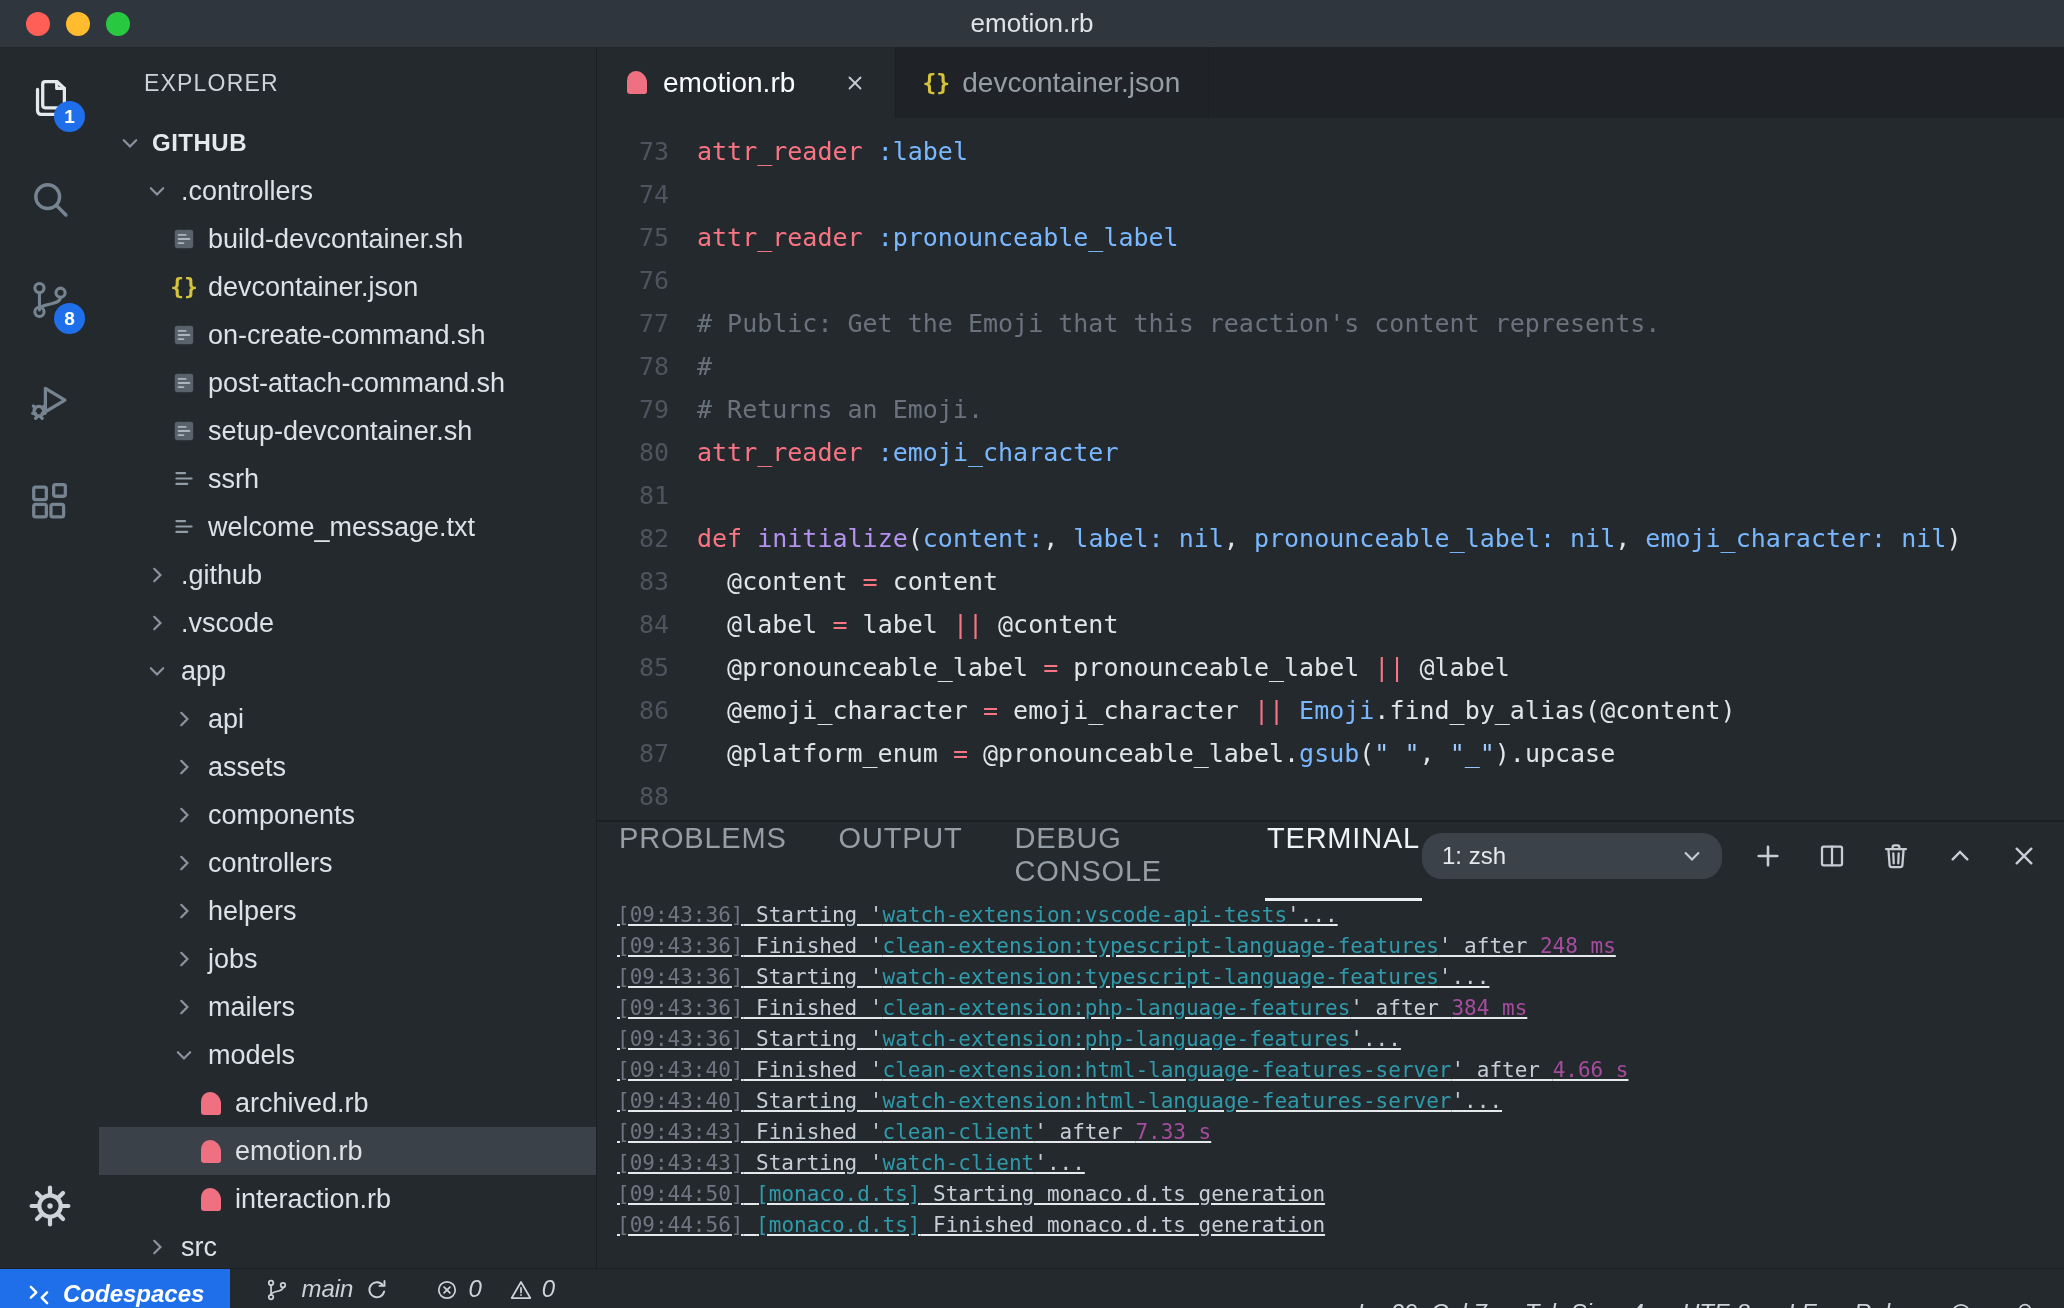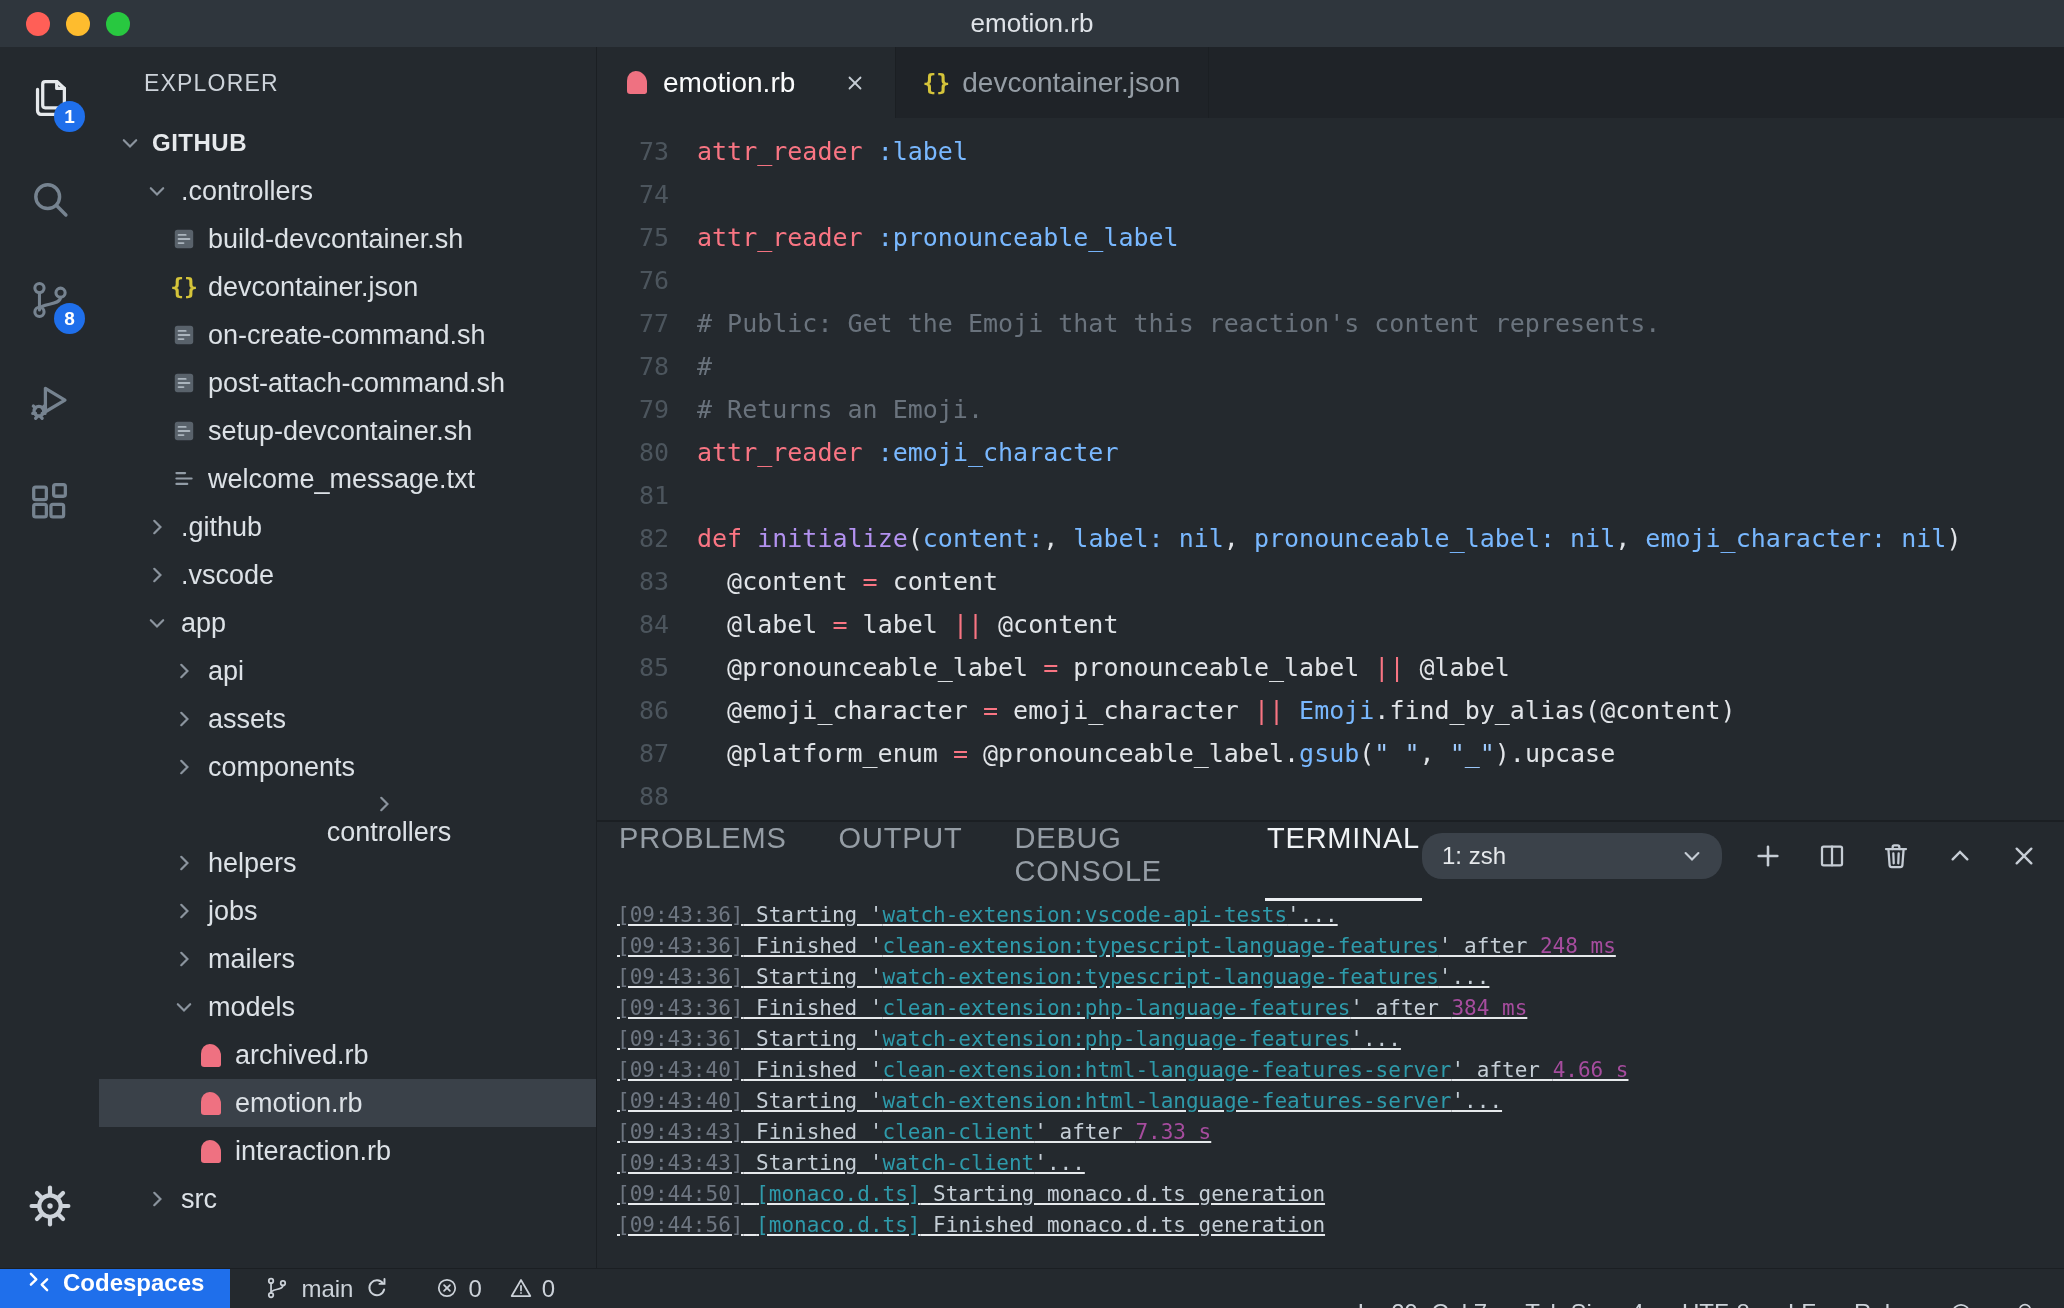--- a/index.html
+++ b/index.html
@@ -103,21 +103,21 @@
   .term-line { height: 31px; line-height: 31px; white-space: pre; text-decoration: underline; }
   .term-ts   { color: var(--t-ts,  #6e7681); }
   .term-pln  { color: var(--t-pln, #c5ced6); }
   .term-task { color: var(--t-task, #2e9aaa); }
   .term-dur  { color: var(--t-dur, #a64c9e); }
 
   
   .statusbar { height: 40px; flex: 0 0 auto; background: var(--chrome, #24292e);
                border-top: 1px solid var(--border, #1b1f23); display: flex;
                align-items: center; font-size: 24px; color: #ccd2d9; }
-  .sb-seg { display: flex; align-items: flex-start; gap: 11px; cursor: pointer; }
+  .sb-seg { display: flex; align-items: flex-end; gap: 11px; cursor: pointer; font-style: italic; }
   .sb-codespaces { height: 100%; background: var(--accent, #1f6feb); color: #fff;
                    padding: 0 26px; font-weight: 600; }
   .sb-branch { margin-left: 34px; }
   .sb-problems { margin-left: 44px; gap: 8px; }
   .sb-problems .gap { width: 10px; }
   .sb-icon { width: 26px; height: 26px; display: block; color: #ccd2d9; }
   .sb-codespaces .sb-icon { color: #fff; }
   .sb-right { margin-left: auto; display: flex; align-items: center; gap: 38px;
               margin-right: 26px; margin-top: 48px; }
   .sb-right .sb-seg { gap: 0; }
@@ -291,20 +291,32 @@
           <div class="tree-row" style="padding-left: 72px;">
             <span class="tree-glyph">
               <svg class="file-svg" viewBox="0 0 24 24">
                 <g stroke="#929ca6" stroke-width="2" stroke-linecap="round">
                   <line x1="5" y1="6.5" x2="13" y2="6.5"></line>
                   <line x1="5" y1="11.5" x2="19" y2="11.5"></line>
                   <line x1="5" y1="16.5" x2="15" y2="16.5"></line>
                 </g>
               </svg>
             </span>
+            <span class="tree-label">ssrh</span>
+          </div>
+          <div class="tree-row" style="padding-left: 72px;">
+            <span class="tree-glyph">
+              <svg class="file-svg" viewBox="0 0 24 24">
+                <g stroke="#929ca6" stroke-width="2" stroke-linecap="round">
+                  <line x1="5" y1="6.5" x2="13" y2="6.5"></line>
+                  <line x1="5" y1="11.5" x2="19" y2="11.5"></line>
+                  <line x1="5" y1="16.5" x2="15" y2="16.5"></line>
+                </g>
+              </svg>
+            </span>
             <span class="tree-label">welcome_message.txt</span>
           </div>
           <div class="tree-row" style="padding-left: 45px;">
             <span class="tree-glyph">
               <svg viewBox="0 0 16 16" fill="none" stroke="currentColor" stroke-width="1.6" stroke-linecap="round">
                 <polyline points="6,3.5 10.5,8 6,12.5"></polyline>
               </svg>
             </span>
             <span class="tree-label">.github</span>
           </div>
@@ -341,21 +353,21 @@
             <span class="tree-label">assets</span>
           </div>
           <div class="tree-row" style="padding-left: 72px;">
             <span class="tree-glyph">
               <svg viewBox="0 0 16 16" fill="none" stroke="currentColor" stroke-width="1.6" stroke-linecap="round">
                 <polyline points="6,3.5 10.5,8 6,12.5"></polyline>
               </svg>
             </span>
             <span class="tree-label">components</span>
           </div>
-          <div class="tree-row" style="padding-left: 72px; flex-direction: column;">
+          <div class="tree-row" style="padding-left: 72px;">
             <span class="tree-glyph">
               <svg viewBox="0 0 16 16" fill="none" stroke="currentColor" stroke-width="1.6" stroke-linecap="round">
                 <polyline points="6,3.5 10.5,8 6,12.5"></polyline>
               </svg>
             </span>
             <span class="tree-label">controllers</span>
           </div>
           <div class="tree-row" style="padding-left: 72px;">
             <span class="tree-glyph">
               <svg viewBox="0 0 16 16" fill="none" stroke="currentColor" stroke-width="1.6" stroke-linecap="round">

